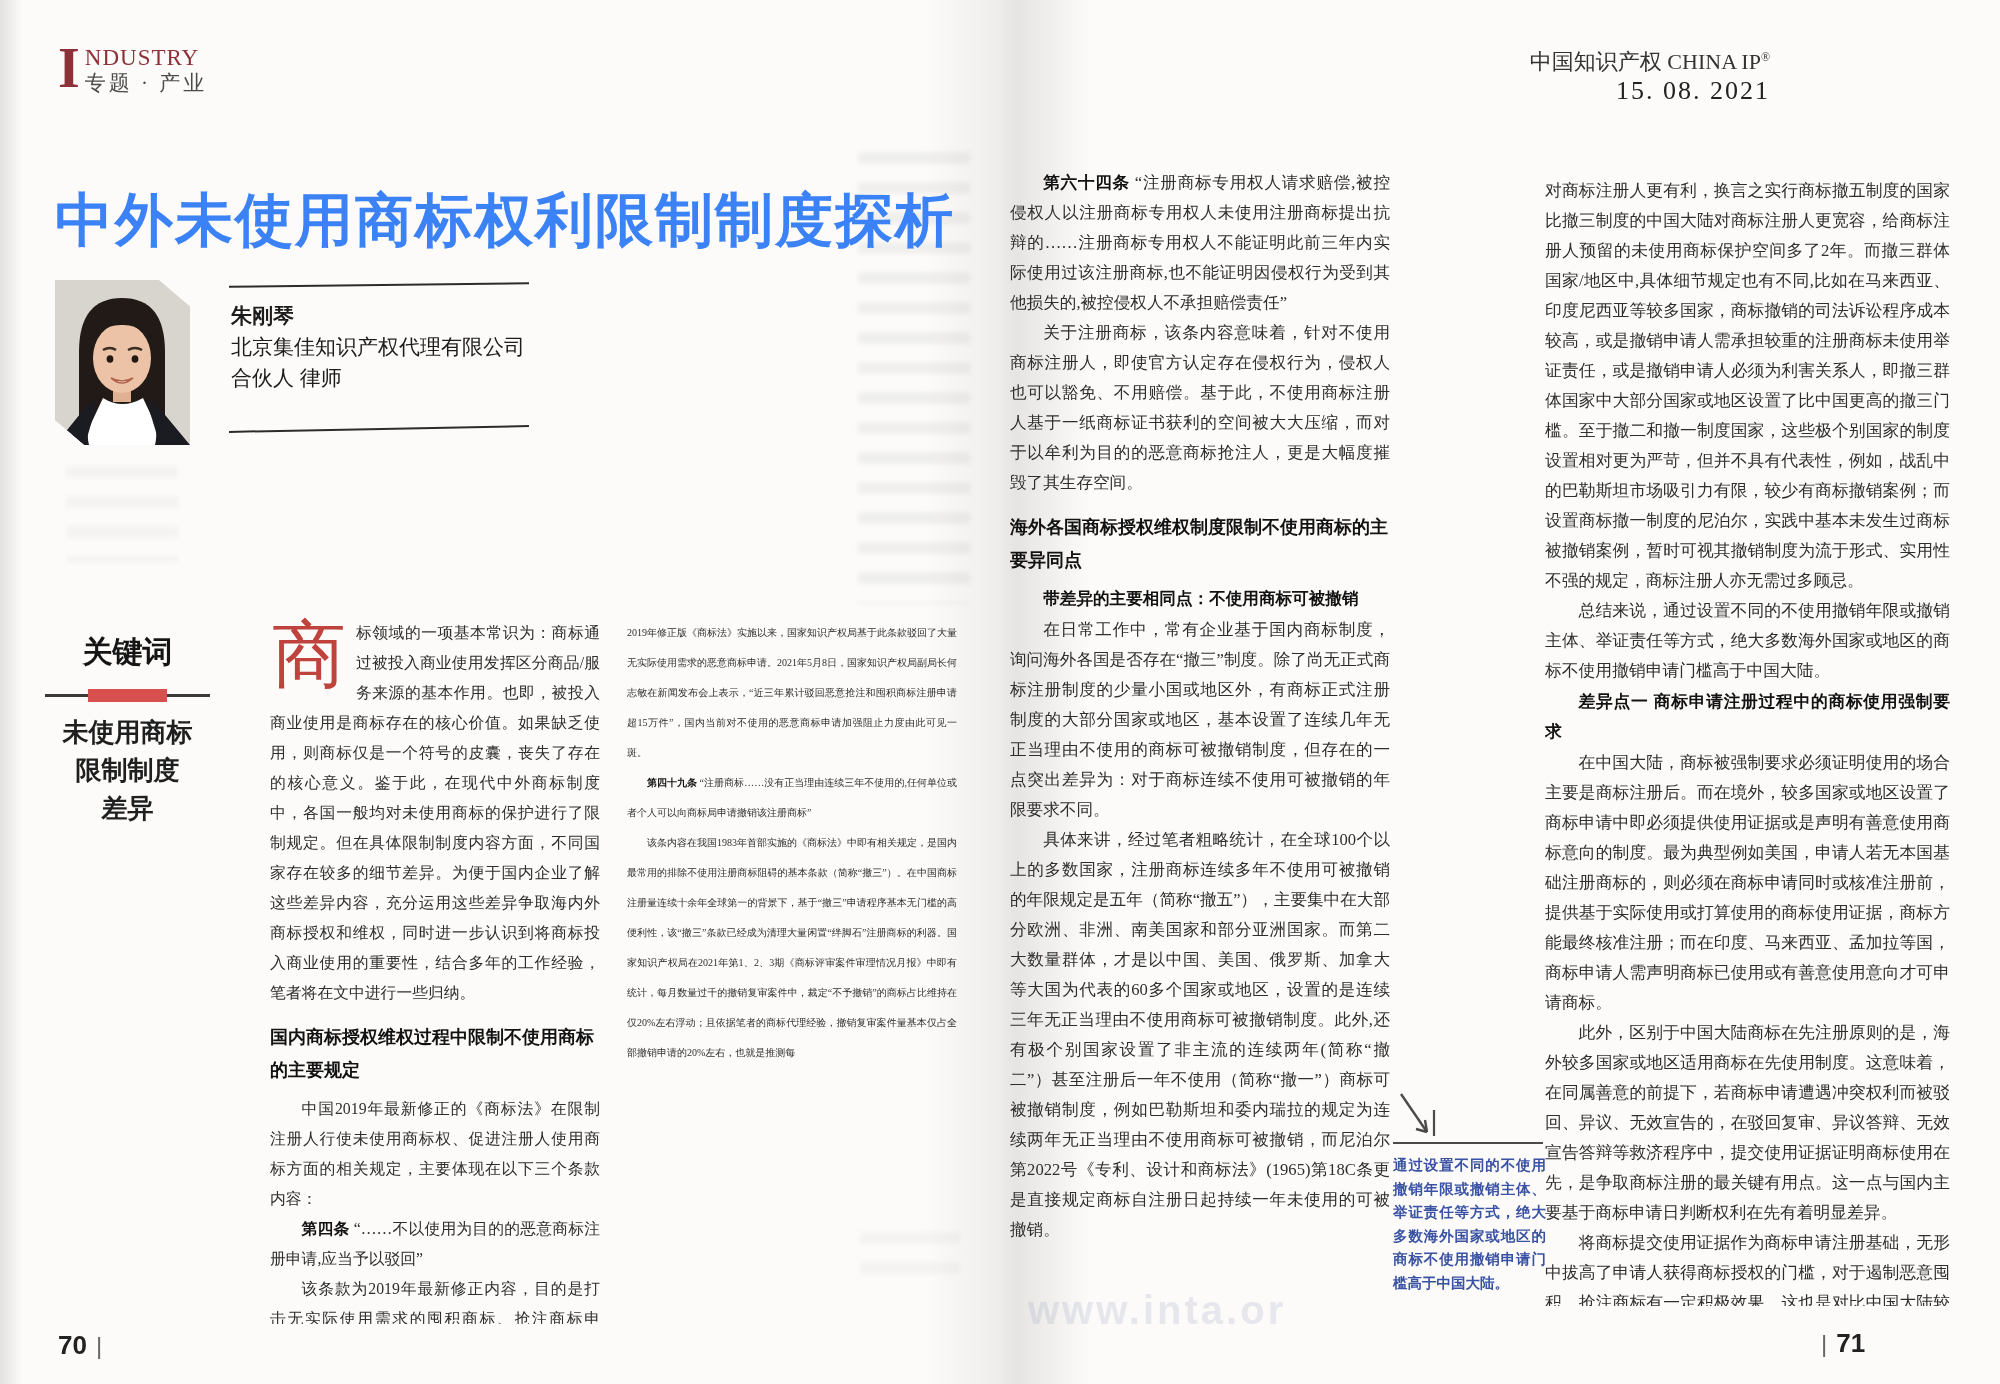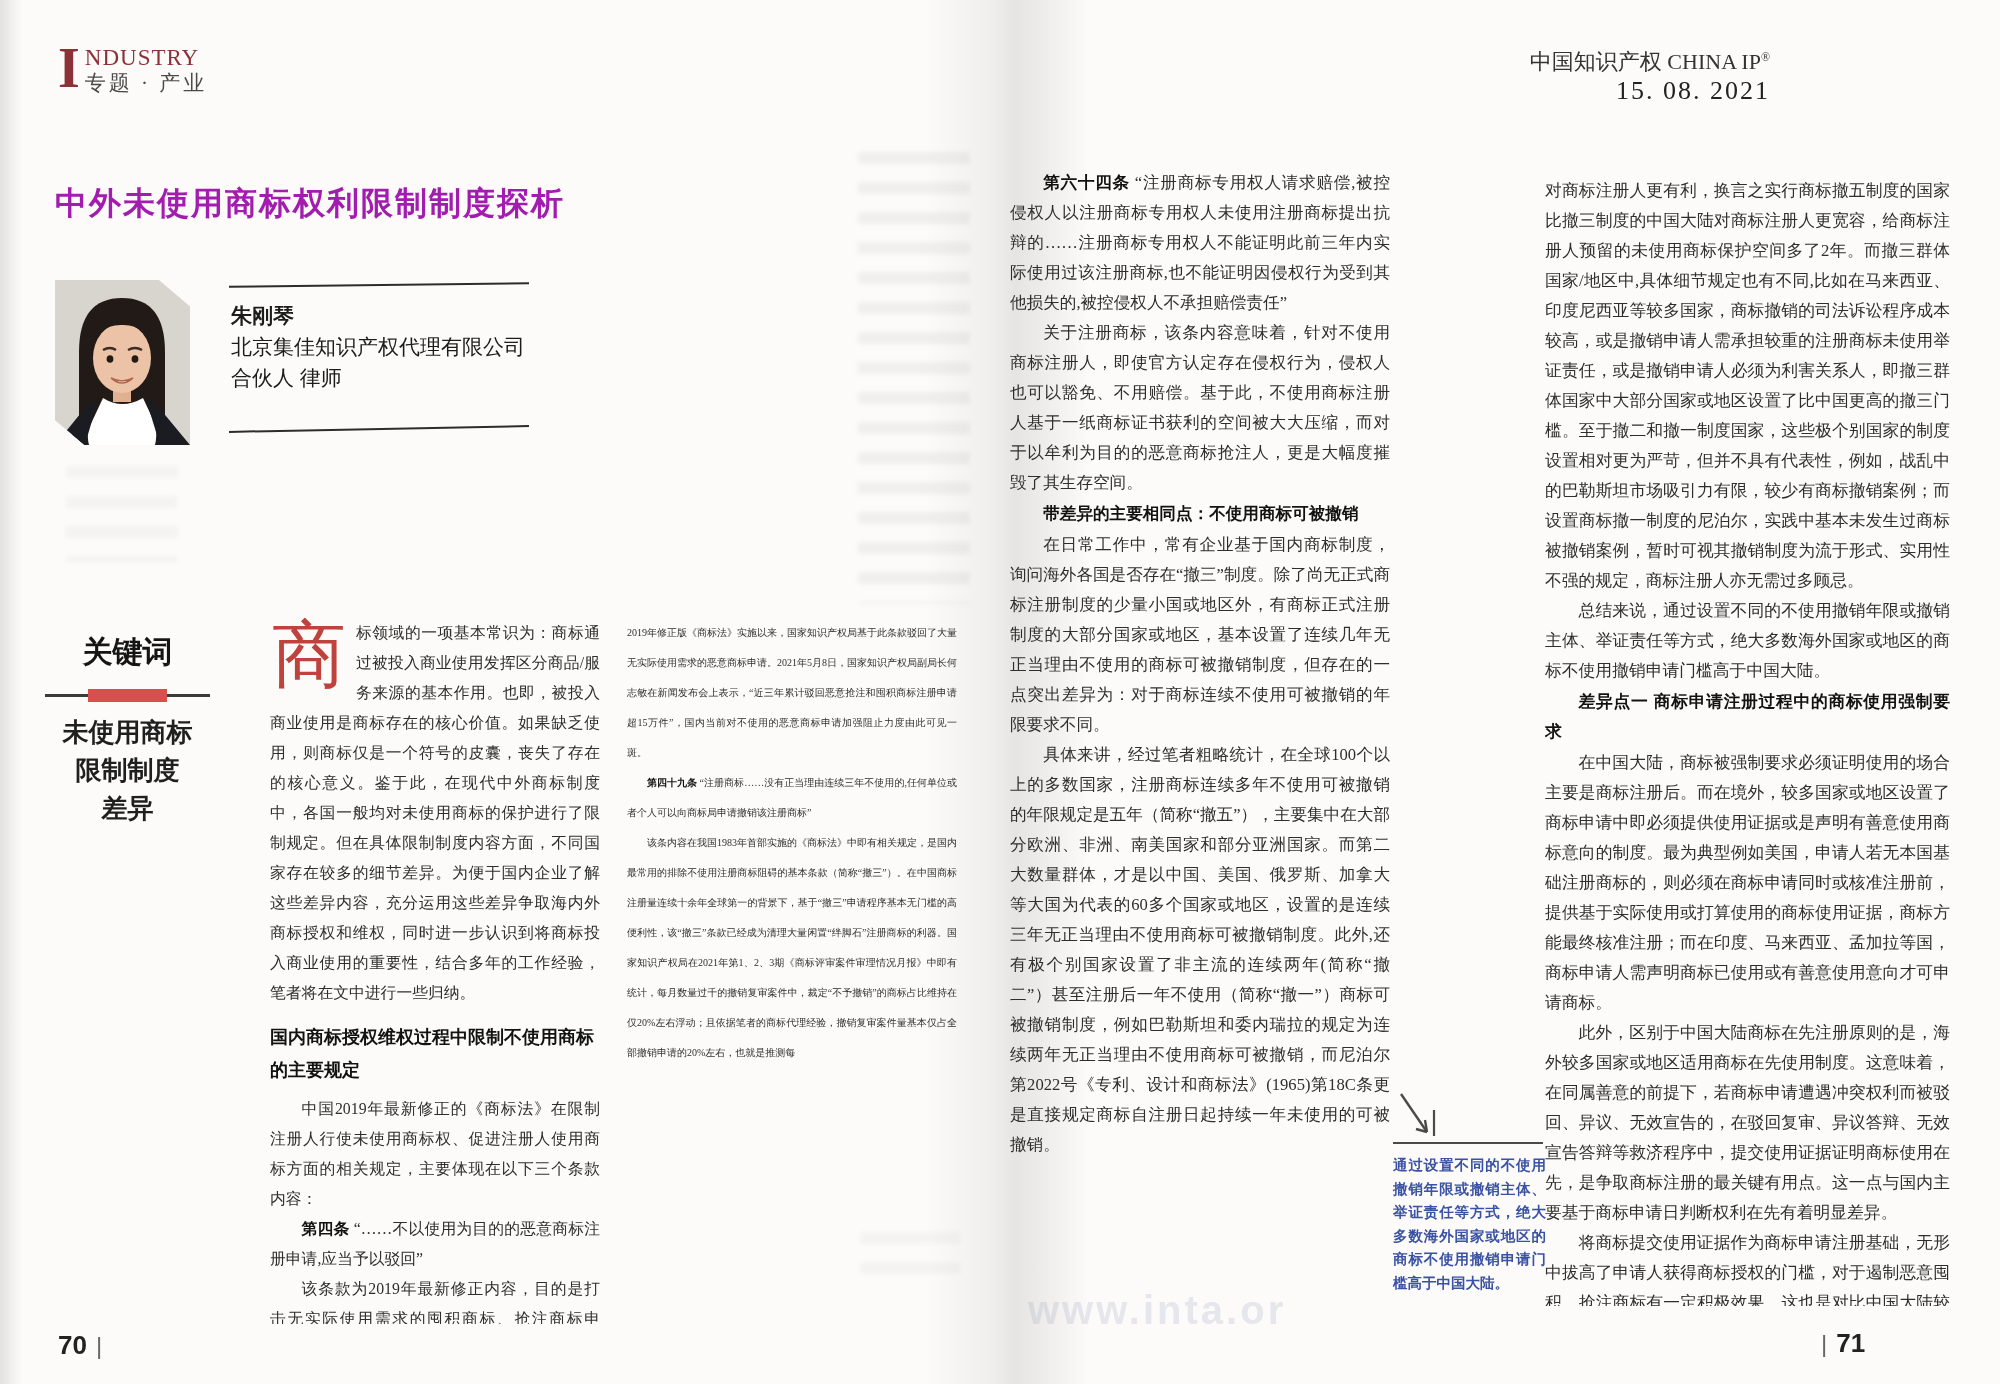--- a/index.html
+++ b/index.html
@@ -22,21 +22,21 @@
   .mast-i{font-size:56px;line-height:48px;color:#8c3138;font-weight:bold;}
   .mast-right-col{margin-left:5px;padding-top:2px;}
   .mast-en{font-size:23px;letter-spacing:1px;color:#8c3138;line-height:24px;}
   .mast-cn{font-size:21px;color:#4a4a4a;line-height:26px;letter-spacing:3px;}
   .journal{position:absolute;left:1430px;top:44px;width:340px;text-align:right;color:#333;}
   .journal-name{font-size:22px;line-height:26px;}
   .journal-name sup{font-size:12px;}
   .journal-date{font-size:26px;line-height:32px;color:#222;letter-spacing:2px;}
   
   .title{position:absolute;left:55px;top:182px;width:900px;font-family:Liberation Sans, sans-serif;
-     font-weight:900;font-size:32px;letter-spacing:2px;color:#a21caf;}
+     font-weight:900;font-size:58px;letter-spacing:2px;color:#3b82f6;}
   .photo-wrap{position:absolute;left:55px;top:280px;width:135px;height:165px;
      clip-path:polygon(0 0,77% 0,100% 16%,100% 100%,22% 100%,0 85%);}
   .author-line{position:absolute;height:2px;background:#2c2c2c;}
   .a-line-top{left:229px;top:284px;width:300px;transform:rotate(-.7deg);}
   .a-line-bot{left:229px;top:428px;width:300px;transform:rotate(-1.1deg);}
   .author-text{position:absolute;left:231px;top:300px;font-family:"Liberation Sans",sans-serif;
      font-size:21px;line-height:31px;color:#1c1c1c;}
   .author-name{font-weight:bold;}
   
   .kw-block{position:absolute;left:45px;top:632px;width:165px;text-align:center;}
@@ -148,20 +148,21 @@
       <div class="blk p">该条款为2019年最新修正内容，目的是打击无实际使用需求的囤积商标、抢注商标申请。自</div>
     </div>
   <div id="col2" class="textcol">
       <div class="blk cont">2019年修正版《商标法》实施以来，国家知识产权局基于此条款驳回了大量无实际使用需求的恶意商标申请。2021年5月8日，国家知识产权局副局长何志敏在新闻发布会上表示，“近三年累计驳回恶意抢注和囤积商标注册申请超15万件”，国内当前对不使用的恶意商标申请加强阻止力度由此可见一斑。</div>
       <div class="blk p"><span class="lead">第四十九条</span> “注册商标……没有正当理由连续三年不使用的,任何单位或者个人可以向商标局申请撤销该注册商标”</div>
       <div class="blk p">该条内容在我国1983年首部实施的《商标法》中即有相关规定，是国内最常用的排除不使用注册商标阻碍的基本条款（简称“撤三”）。在中国商标注册量连续十余年全球第一的背景下，基于“撤三”申请程序基本无门槛的高便利性，该“撤三”条款已经成为清理大量闲置“绊脚石”注册商标的利器。国家知识产权局在2021年第1、2、3期《商标评审案件审理情况月报》中即有统计，每月数量过千的撤销复审案件中，裁定“不予撤销”的商标占比维持在仅20%左右浮动；且依据笔者的商标代理经验，撤销复审案件量基本仅占全部撤销申请的20%左右，也就是推测每</div>
     </div>
   <div id="col3" class="textcol">
       <div class="blk p"><span class="lead">第六十四条</span> “注册商标专用权人请求赔偿,被控侵权人以注册商标专用权人未使用注册商标提出抗辩的……注册商标专用权人不能证明此前三年内实际使用过该注册商标,也不能证明因侵权行为受到其他损失的,被控侵权人不承担赔偿责任”</div>
       <div class="blk p">关于注册商标，该条内容意味着，针对不使用商标注册人，即使官方认定存在侵权行为，侵权人也可以豁免、不用赔偿。基于此，不使用商标注册人基于一纸商标证书获利的空间被大大压缩，而对于以牟利为目的的恶意商标抢注人，更是大幅度摧毁了其生存空间。</div>
+      <div class="blk h">海外各国商标授权维权制度限制不使用商标的主要异同点</div>
       <div class="blk sh">带差异的主要相同点：不使用商标可被撤销</div>
       <div class="blk p">在日常工作中，常有企业基于国内商标制度，询问海外各国是否存在“撤三”制度。除了尚无正式商标注册制度的少量小国或地区外，有商标正式注册制度的大部分国家或地区，基本设置了连续几年无正当理由不使用的商标可被撤销制度，但存在的一点突出差异为：对于商标连续不使用可被撤销的年限要求不同。</div>
       <div class="blk p">具体来讲，经过笔者粗略统计，在全球100个以上的多数国家，注册商标连续多年不使用可被撤销的年限规定是五年（简称“撤五”），主要集中在大部分欧洲、非洲、南美国家和部分亚洲国家。而第二大数量群体，才是以中国、美国、俄罗斯、加拿大等大国为代表的60多个国家或地区，设置的是连续三年无正当理由不使用商标可被撤销制度。此外,还有极个别国家设置了非主流的连续两年(简称“撤二”）甚至注册后一年不使用（简称“撤一”）商标可被撤销制度，例如巴勒斯坦和委内瑞拉的规定为连续两年无正当理由不使用商标可被撤销，而尼泊尔第2022号《专利、设计和商标法》(1965)第18C条更是直接规定商标自注册日起持续一年未使用的可被撤销。</div>
     </div>
   <div id="col4" class="textcol">
       <div class="blk cont">对商标注册人更有利，换言之实行商标撤五制度的国家比撤三制度的中国大陆对商标注册人更宽容，给商标注册人预留的未使用商标保护空间多了2年。而撤三群体国家/地区中,具体细节规定也有不同,比如在马来西亚、印度尼西亚等较多国家，商标撤销的司法诉讼程序成本较高，或是撤销申请人需承担较重的注册商标未使用举证责任，或是撤销申请人必须为利害关系人，即撤三群体国家中大部分国家或地区设置了比中国更高的撤三门槛。至于撤二和撤一制度国家，这些极个别国家的制度设置相对更为严苛，但并不具有代表性，例如，战乱中的巴勒斯坦市场吸引力有限，较少有商标撤销案例；而设置商标撤一制度的尼泊尔，实践中基本未发生过商标被撤销案例，暂时可视其撤销制度为流于形式、实用性不强的规定，商标注册人亦无需过多顾忌。</div>
       <div class="blk p">总结来说，通过设置不同的不使用撤销年限或撤销主体、举证责任等方式，绝大多数海外国家或地区的商标不使用撤销申请门槛高于中国大陆。</div>
       <div class="blk sh">差异点一 商标申请注册过程中的商标使用强制要求</div>
       <div class="blk p">在中国大陆，商标被强制要求必须证明使用的场合主要是商标注册后。而在境外，较多国家或地区设置了商标申请中即必须提供使用证据或是声明有善意使用商标意向的制度。最为典型例如美国，申请人若无本国基础注册商标的，则必须在商标申请同时或核准注册前，提供基于实际使用或打算使用的商标使用证据，商标方能最终核准注册；而在印度、马来西亚、孟加拉等国，商标申请人需声明商标已使用或有善意使用意向才可申请商标。</div>
       <div class="blk p">此外，区别于中国大陆商标在先注册原则的是，海外较多国家或地区适用商标在先使用制度。这意味着，在同属善意的前提下，若商标申请遭遇冲突权利而被驳回、异议、无效宣告的，在驳回复审、异议答辩、无效宣告答辩等救济程序中，提交使用证据证明商标使用在先，是争取商标注册的最关键有用点。这一点与国内主要基于商标申请日判断权利在先有着明显差异。</div>

